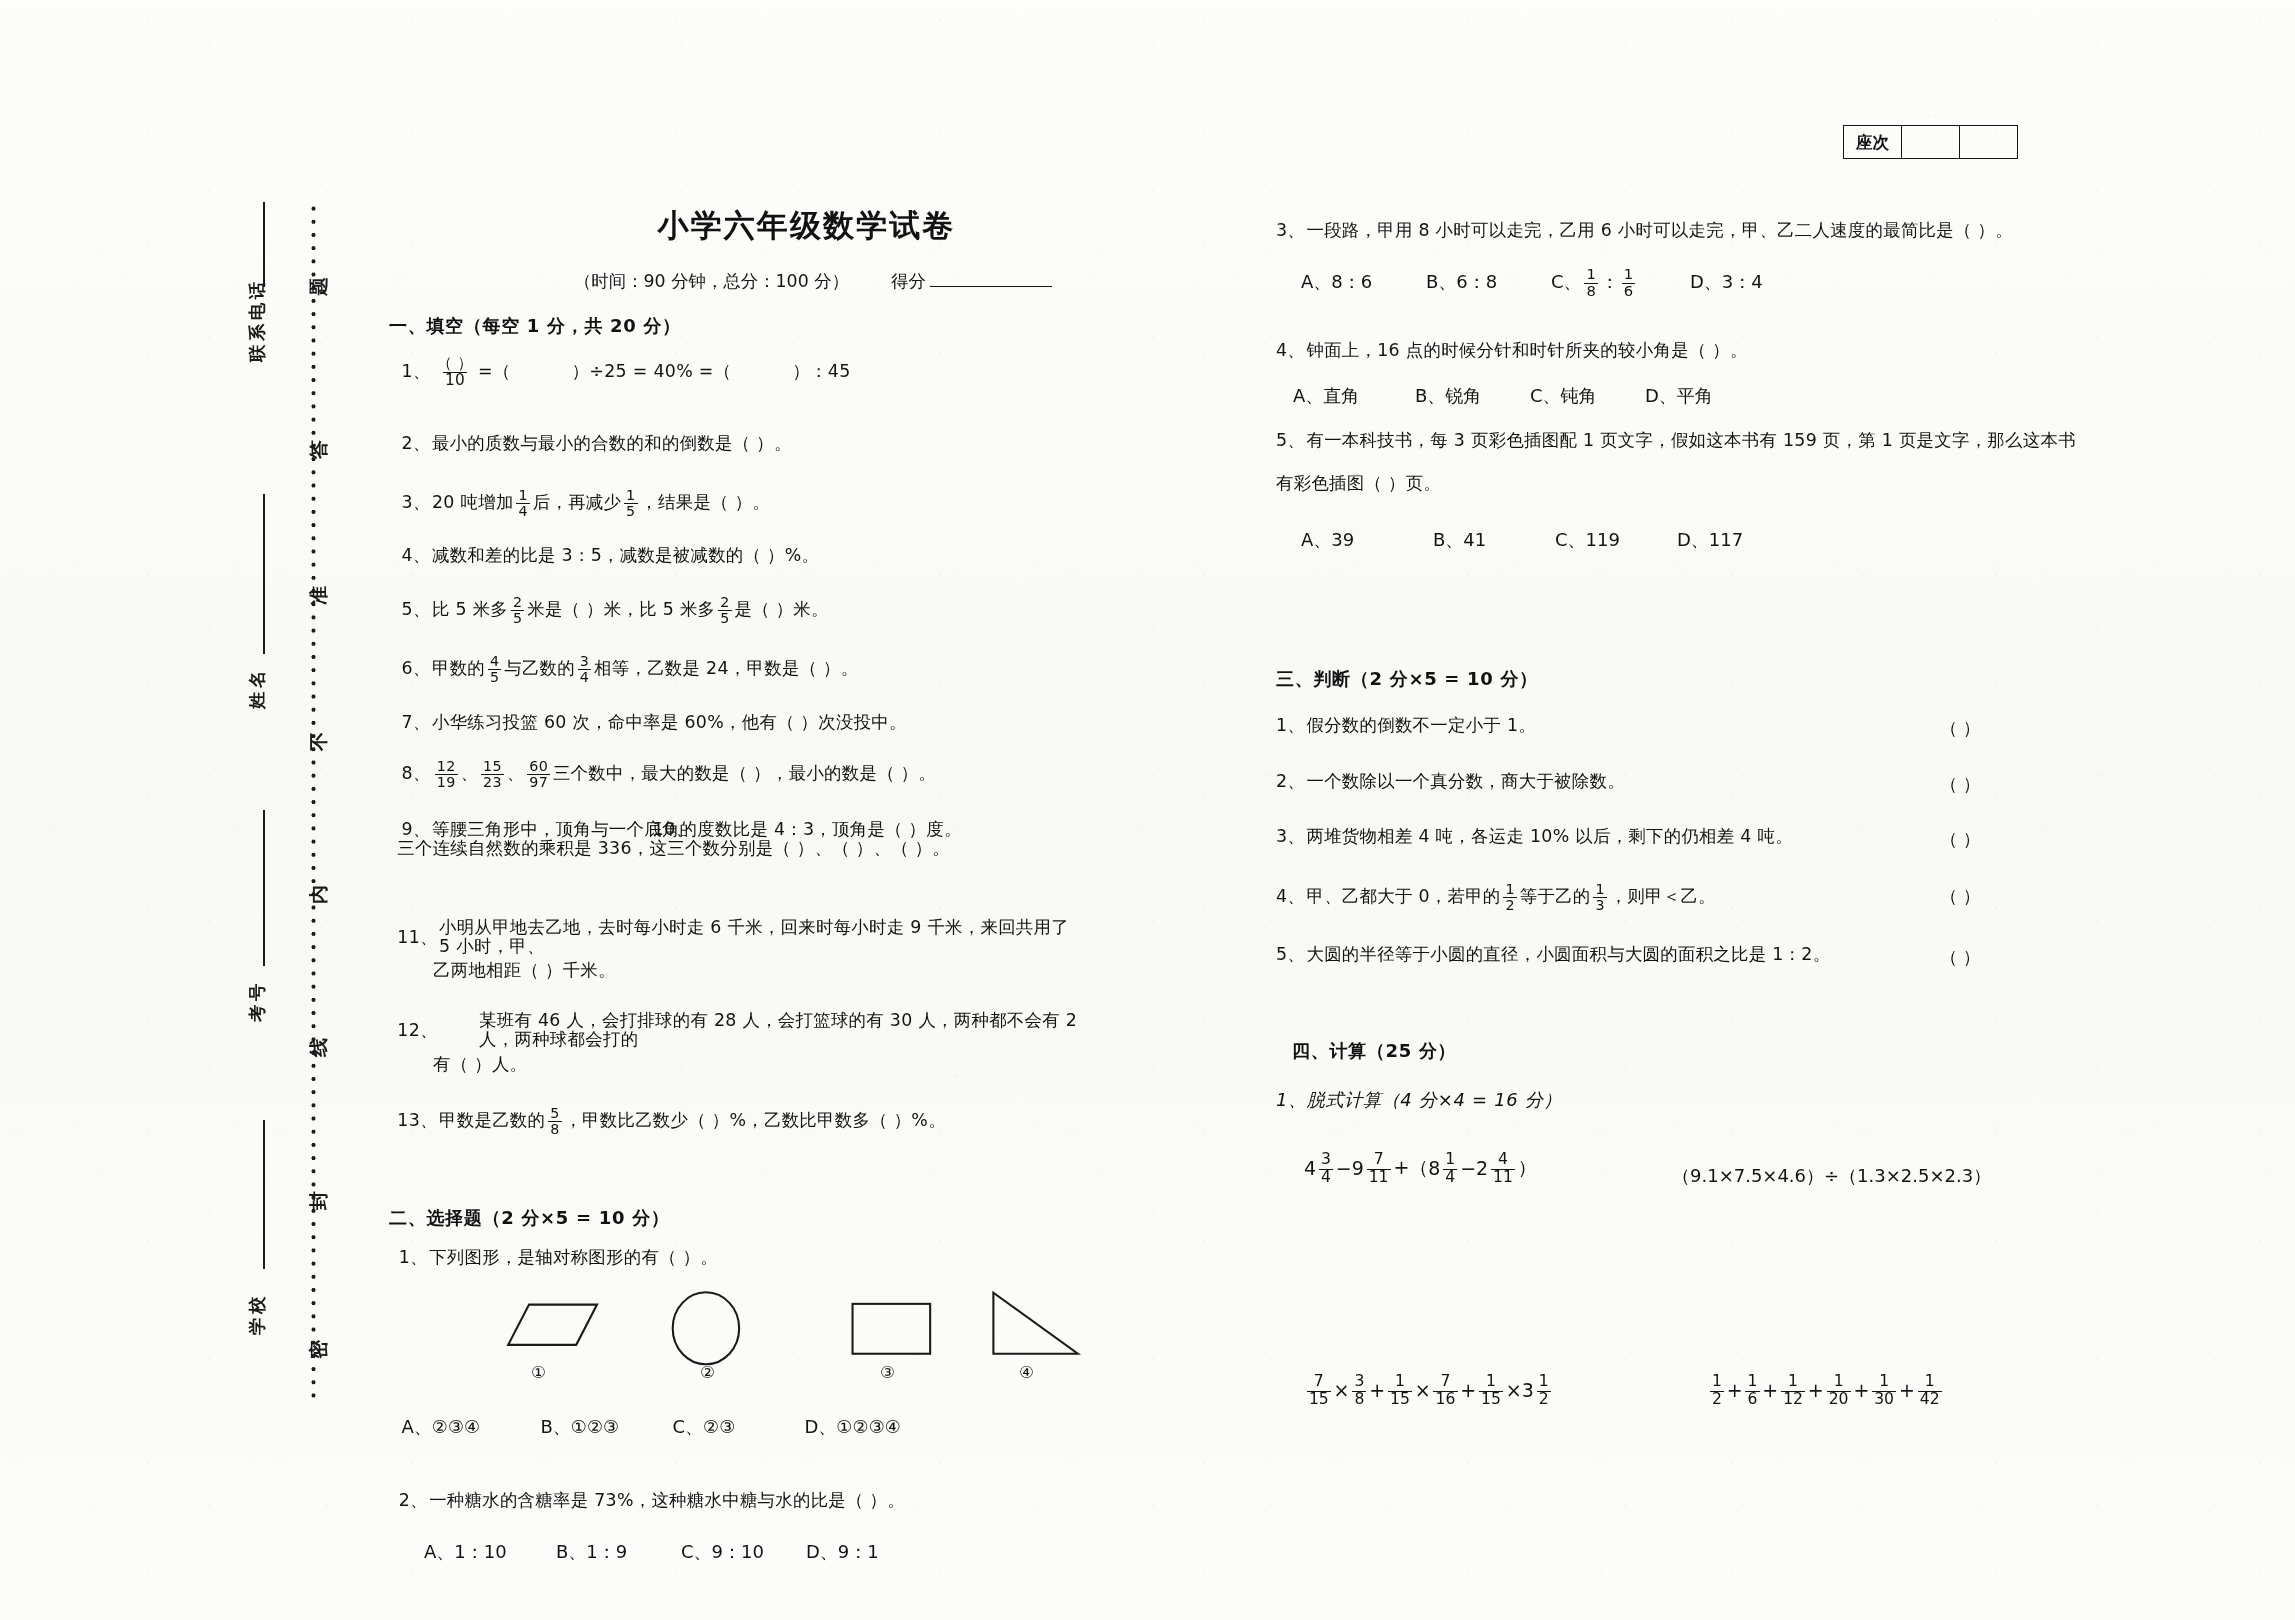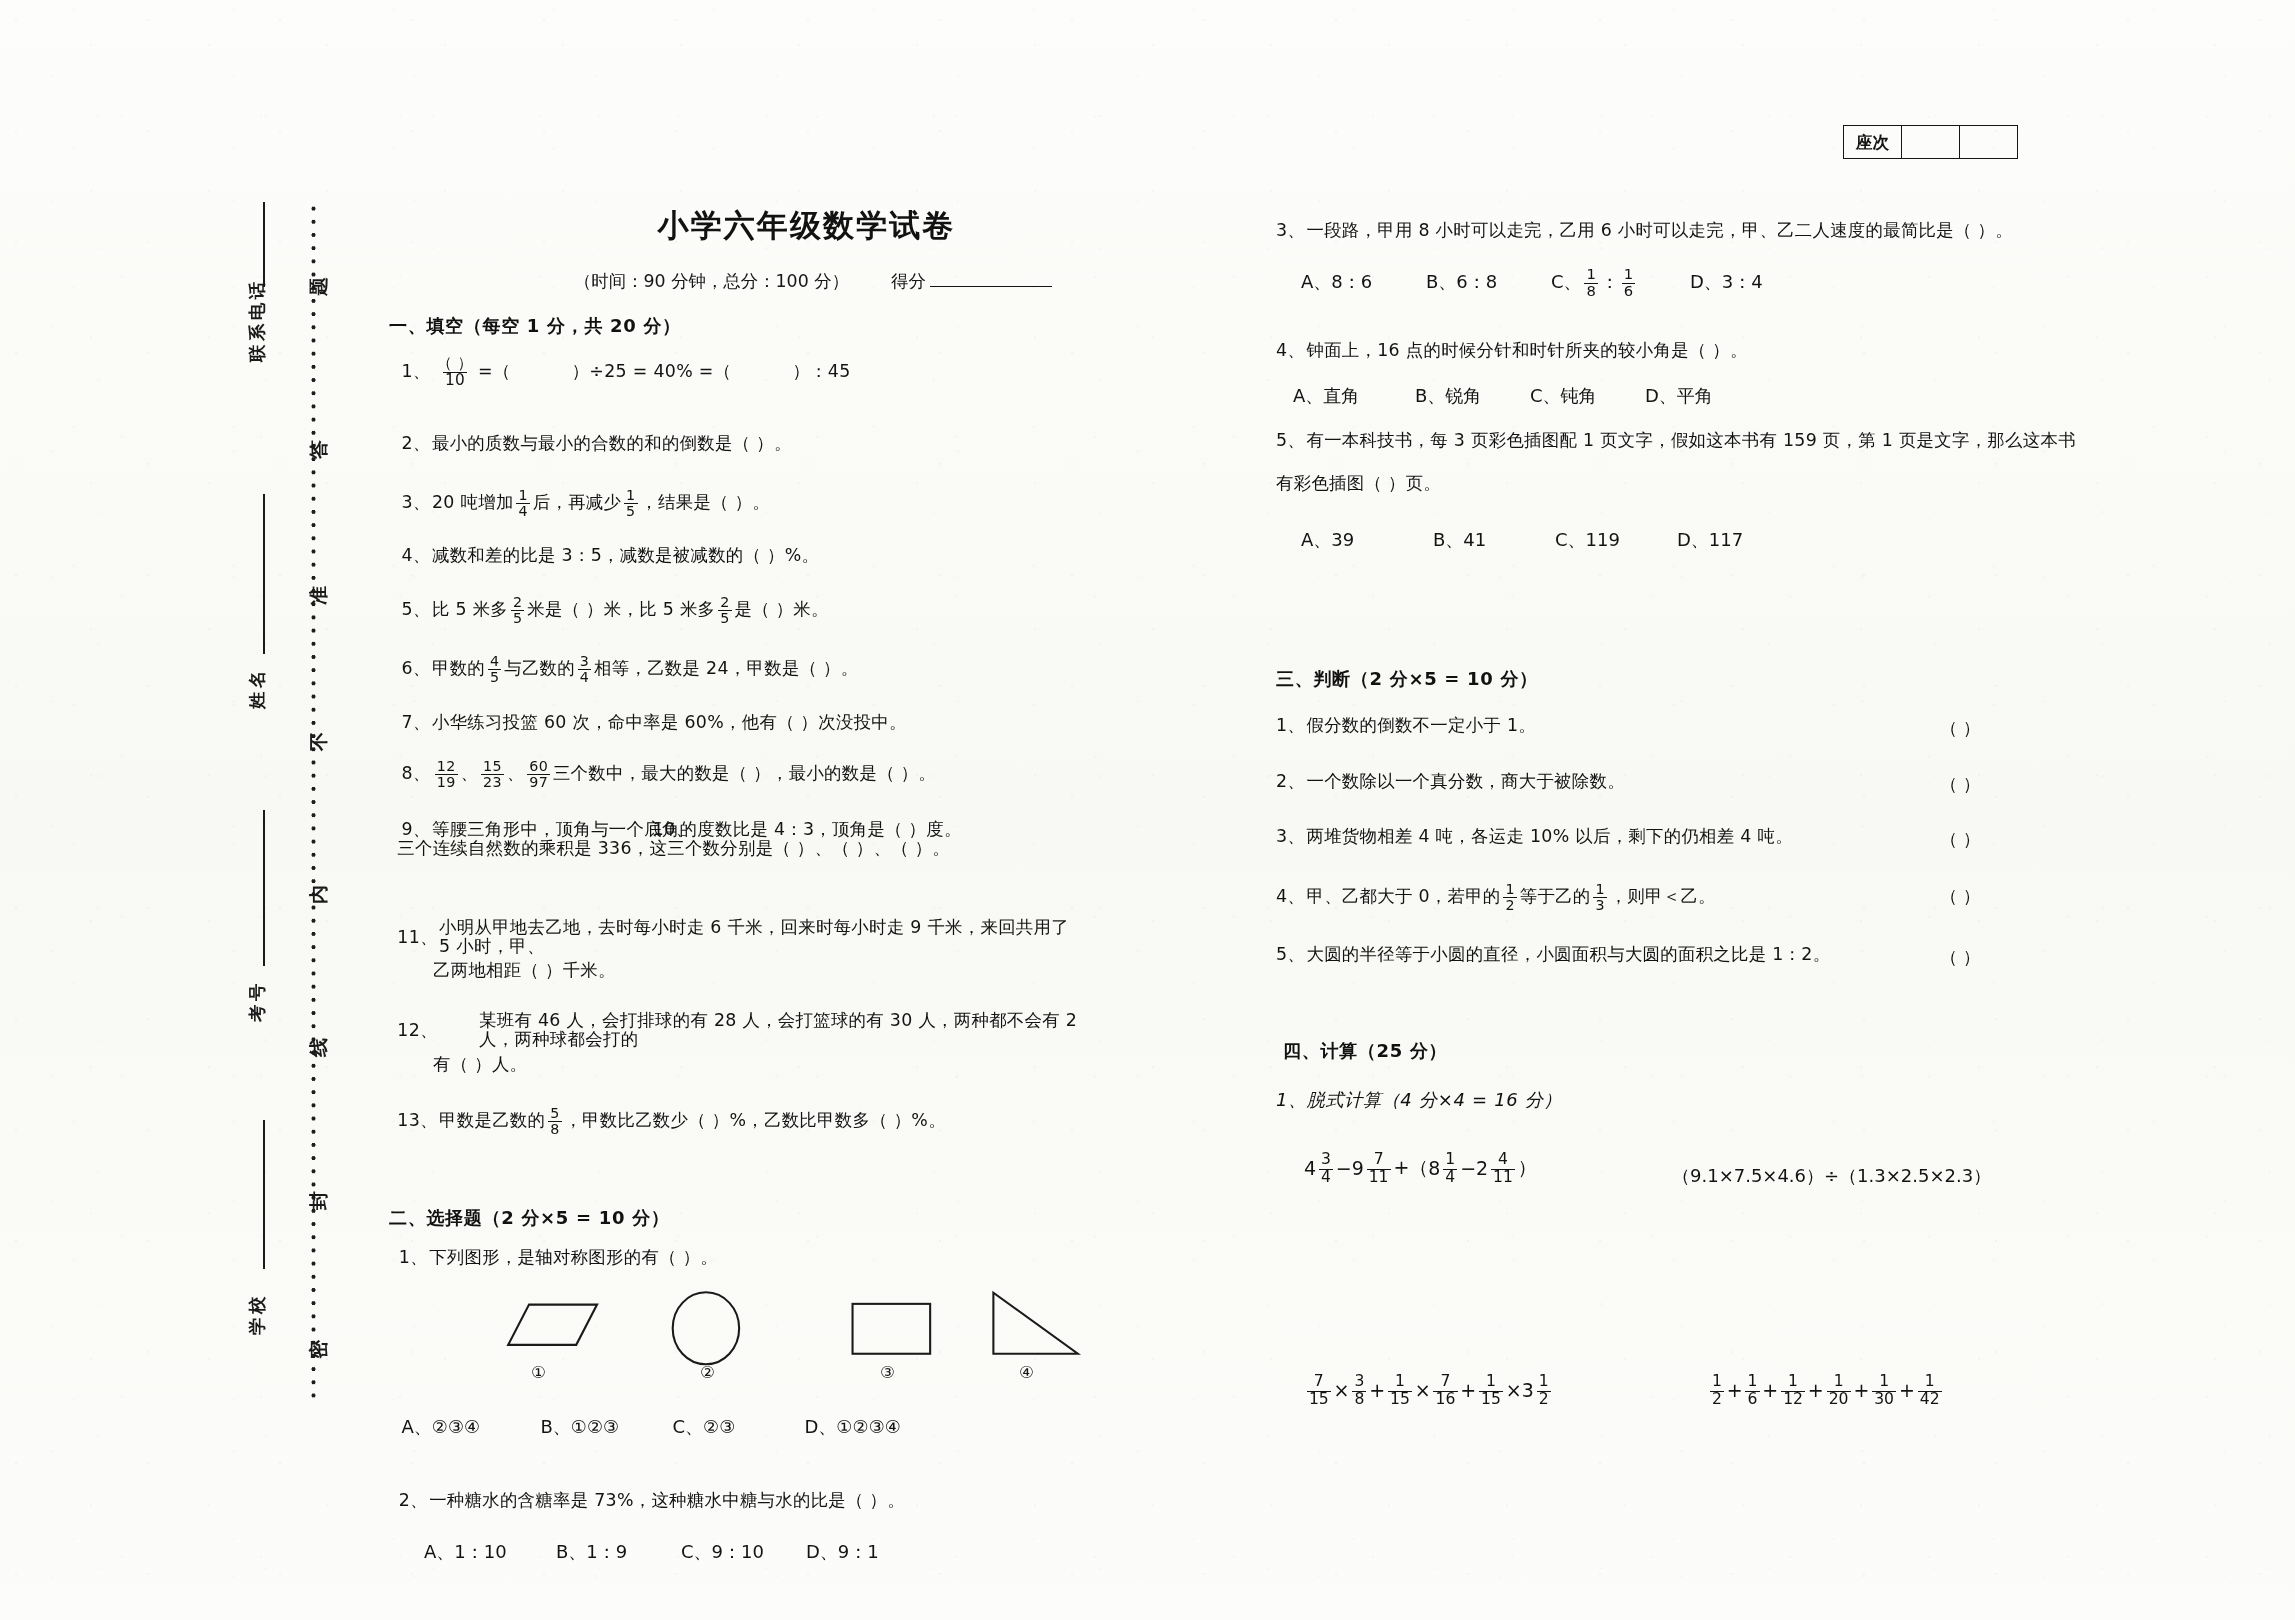--- a/index.html
+++ b/index.html
@@ -420,21 +420,21 @@
     <span>，则甲＜乙。</span>
   </div>
   <div class="tfpar abs" style="left:664px;top:884px;">（        ）</div>
 
   <div class="q abs" style="left:0;top:945px;">
     <span class="num">5、</span>
     <span>大圆的半径等于小圆的直径，小圆面积与大圆的面积之比是 1：2。</span>
   </div>
   <div class="tfpar abs" style="left:664px;top:945px;">（        ）</div>
 
-  <div class="sec abs" style="left:7px;top:1039px;">四、计算（25 分）</div>
+  <div class="sec abs" style="left:16px;top:1039px;">四、计算（25 分）</div>
   <div class="sec abs" style="left:0;top:1088px;font-weight:400;font-style:italic;">1、脱式计算（4 分×4 = 16 分）</div>
 
   <div class="expr abs" style="left:28px;top:1151px;">
     <span>4</span>
     <span class="frac">
       <span class="n">3</span>
       <span class="d">4</span>
     </span>
     <span>−</span>
     <span>9</span>

